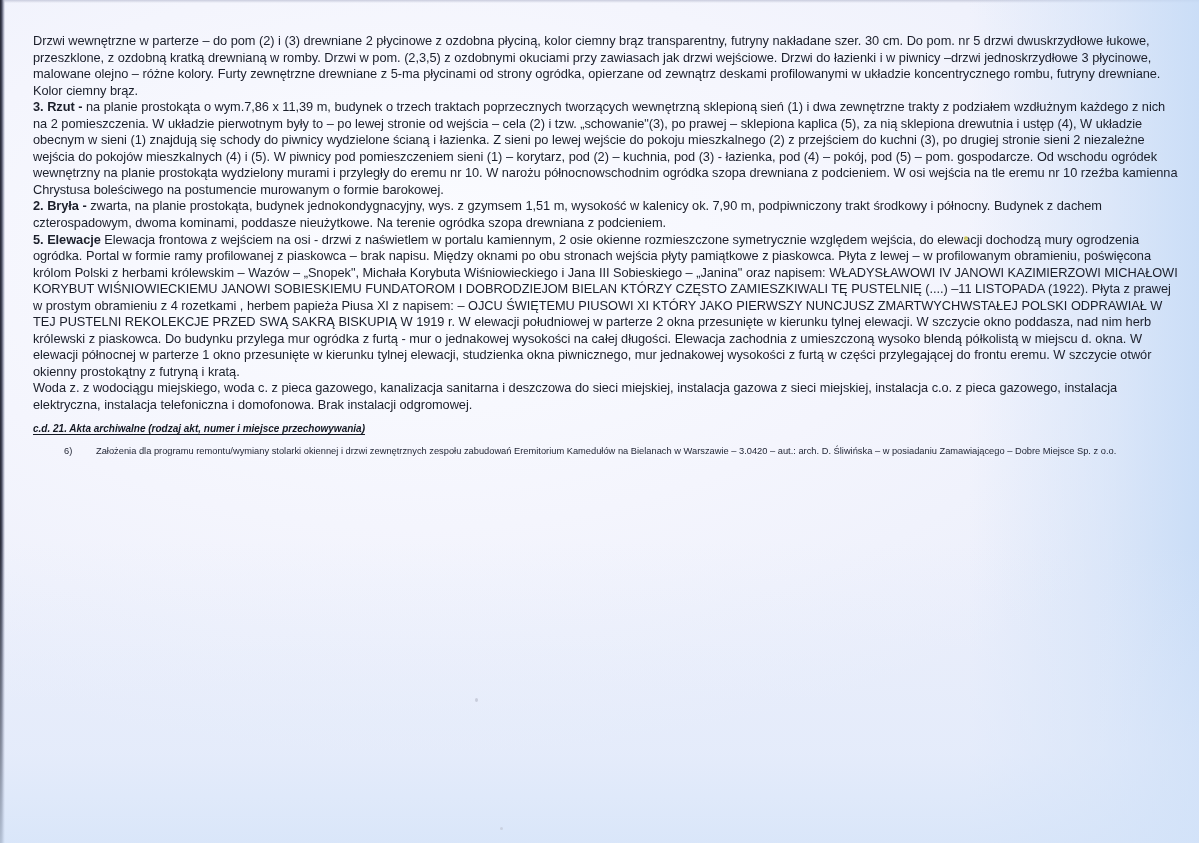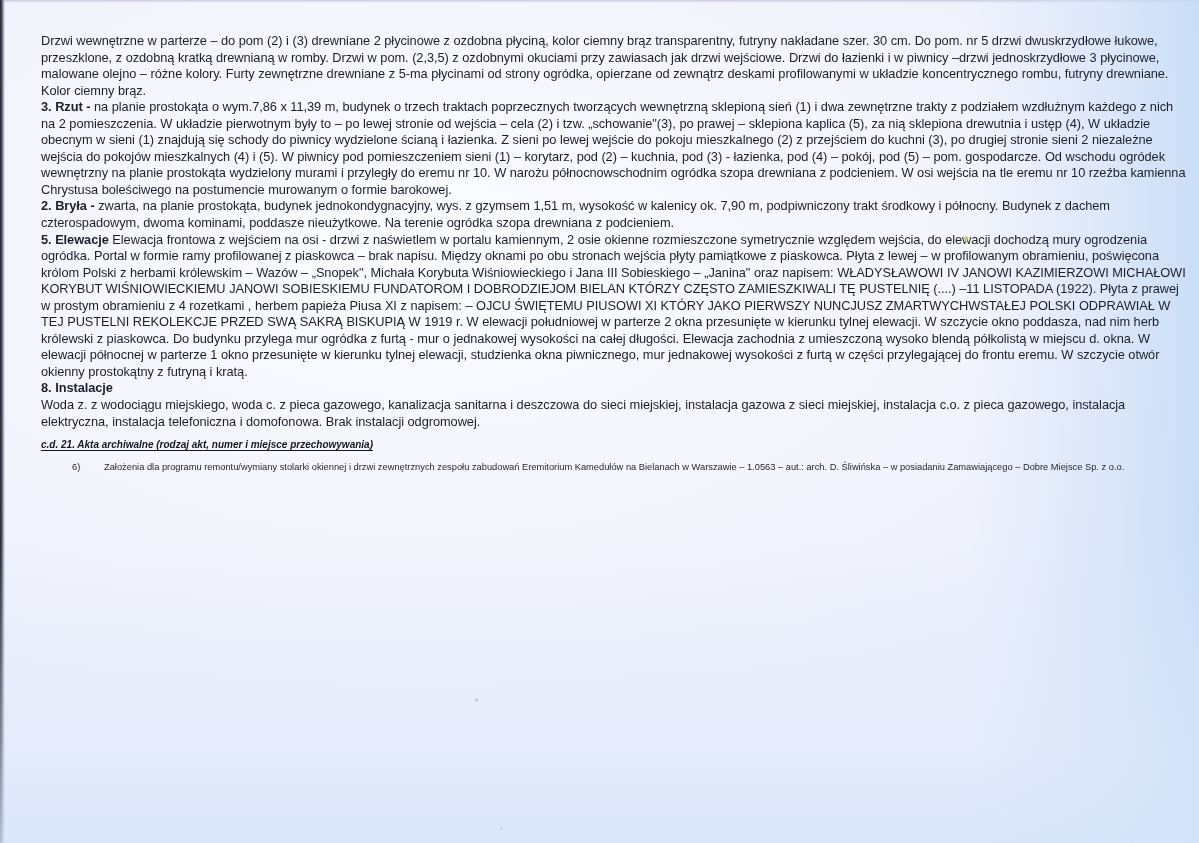--- a/index.html
+++ b/index.html
@@ -45,21 +45,21 @@
   #scan-bottom-tint {
     position: absolute;
     left: 0; bottom: 0;
     width: 1199px; height: 300px;
     background: linear-gradient(180deg, rgba(226,234,250,0) 0%, rgba(221,232,250,.5) 70%, rgba(213,228,249,.8) 100%);
     pointer-events: none;
   }
 
   #doc-body {
     position: absolute;
-    left: 41px;
+    left: 33px;
     top: 33px;
     width: 1148px;
   }
 
   p.para {
     margin: 0;
     font-size: 12.8px;
     line-height: 16.55px;
     color: #1b1f2b;
     text-align: left;
@@ -140,33 +140,32 @@
     <p class="para"><span>Drzwi wewnętrzne w parterze – do pom (2) i (3) drewniane 2 płycinowe z ozdobna płyciną, kolor ciemny brąz transparentny, futryny nakładane szer. 30 cm. Do pom. nr 5 drzwi dwuskrzydłowe łukowe, przeszklone, z ozdobną kratką drewnianą w romby. Drzwi w pom. (2,3,5) z ozdobnymi okuciami przy zawiasach jak drzwi wejściowe. Drzwi do łazienki i w piwnicy –drzwi jednoskrzydłowe  3 płycinowe, malowane olejno – różne kolory.  Furty zewnętrzne drewniane z 5-ma płycinami od strony ogródka, opierzane od zewnątrz deskami profilowanymi w układzie koncentrycznego rombu, futryny drewniane. Kolor ciemny brąz.</span></p>
 
     <p class="para"><span class="b">3. Rzut -</span><span> na planie prostokąta  o wym.7,86 x 11,39 m, budynek o trzech traktach poprzecznych tworzących wewnętrzną sklepioną sień (1) i dwa zewnętrzne trakty z podziałem wzdłużnym każdego z nich na 2 pomieszczenia.  W układzie pierwotnym były to – po lewej stronie od wejścia – cela (2) i tzw. „schowanie"(3), po prawej – sklepiona kaplica (5), za nią sklepiona drewutnia i ustęp (4), W układzie obecnym w sieni (1) znajdują się schody do piwnicy wydzielone ścianą i łazienka. Z sieni po lewej wejście do pokoju mieszkalnego  (2) z przejściem do kuchni (3), po drugiej stronie sieni 2 niezależne wejścia do pokojów mieszkalnych (4) i (5). W piwnicy pod pomieszczeniem sieni (1) – korytarz, pod (2) – kuchnia, pod (3) - łazienka, pod (4) – pokój, pod (5) – pom. gospodarcze. Od wschodu ogródek wewnętrzny na planie prostokąta wydzielony murami i przyległy do eremu nr 10. W narożu północnowschodnim ogródka szopa drewniana z podcieniem. W osi wejścia na tle eremu nr 10 rzeźba kamienna Chrystusa boleściwego na postumencie murowanym o formie barokowej.</span></p>
 
     <p class="para"><span class="b">2. Bryła -</span><span> zwarta, na planie prostokąta, budynek jednokondygnacyjny, wys.  z gzymsem 1,51 m, wysokość w kalenicy ok. 7,90 m,  podpiwniczony trakt środkowy i północny. Budynek  z dachem czterospadowym, dwoma kominami, poddasze nieużytkowe. Na terenie ogródka szopa drewniana z podcieniem.</span></p>
 
     <p class="para"><span class="b">5. Elewacje</span><span> Elewacja frontowa z wejściem na osi - drzwi z naświetlem w portalu kamiennym, 2 osie okienne  rozmieszczone symetrycznie względem wejścia, do elewacji dochodzą mury ogrodzenia ogródka. Portal  w formie ramy profilowanej z piaskowca – brak napisu. Między oknami po obu stronach wejścia płyty pamiątkowe z piaskowca. Płyta  z lewej – w profilowanym obramieniu, poświęcona królom Polski z herbami królewskim – Wazów – „Snopek", Michała Korybuta Wiśniowieckiego i Jana III Sobieskiego – „Janina" oraz napisem:  WŁADYSŁAWOWI IV JANOWI KAZIMIERZOWI MICHAŁOWI KORYBUT WIŚNIOWIECKIEMU JANOWI SOBIESKIEMU FUNDATOROM I DOBRODZIEJOM BIELAN KTÓRZY CZĘSTO ZAMIESZKIWALI TĘ PUSTELNIĘ (....) –11 LISTOPADA (1922). Płyta  z prawej w prostym obramieniu z 4 rozetkami , herbem papieża Piusa XI z napisem:  – OJCU  ŚWIĘTEMU PIUSOWI XI  KTÓRY  JAKO  PIERWSZY  NUNCJUSZ ZMARTWYCHWSTAŁEJ POLSKI ODPRAWIAŁ W TEJ PUSTELNI REKOLEKCJE PRZED SWĄ SAKRĄ BISKUPIĄ W 1919 r.  W elewacji południowej w parterze 2 okna przesunięte w kierunku tylnej elewacji. W szczycie okno poddasza, nad nim herb królewski z piaskowca. Do budynku przylega mur ogródka z furtą - mur o jednakowej wysokości na całej długości.  Elewacja zachodnia z umieszczoną wysoko blendą półkolistą w miejscu d. okna.  W elewacji północnej w parterze 1 okno przesunięte w kierunku tylnej elewacji, studzienka okna piwnicznego, mur jednakowej wysokości z furtą w części przylegającej do frontu eremu. W szczycie otwór okienny prostokątny z futryną i kratą.</span></p>
 
 
 
-    <p class="para"><span class="b">8. Instalacje</span><span></span></p>
 
     <p class="para"><span>Woda z. z wodociągu miejskiego, woda c. z pieca gazowego, kanalizacja sanitarna i deszczowa do sieci miejskiej, instalacja gazowa z sieci miejskiej, instalacja c.o. z pieca gazowego, instalacja elektryczna, instalacja telefoniczna i domofonowa. Brak instalacji odgromowej.</span></p>
 
     <div id="blank-gap-1"></div>
 
     <p id="archival-heading">c.d. 21. Akta archiwalne (rodzaj akt, numer i miejsce przechowywania)</p>
 
     <div id="blank-gap-2"></div>
 
     <div id="footnote-block">
       <span id="footnote-marker">6)</span>
-      <span id="footnote-text">Założenia dla programu remontu/wymiany stolarki okiennej i drzwi zewnętrznych zespołu zabudowań Eremitorium Kamedułów na Bielanach w Warszawie – 1.0563 – aut.: arch. D. Śliwińska – w posiadaniu Zamawiającego – Dobre  Miejsce Sp. z o.o.</span>
+      <span id="footnote-text">Założenia dla programu remontu/wymiany stolarki okiennej i drzwi zewnętrznych zespołu zabudowań Eremitorium Kamedułów na Bielanach w Warszawie – 3.0420 – aut.: arch. D. Śliwińska – w posiadaniu Zamawiającego – Dobre  Miejsce Sp. z o.o.</span>
     </div>
 
   </div>
 
   <div class="speck" id="speck-yellow"></div>
   <div class="speck" id="speck-gray-1"></div>
   <div class="speck" id="speck-gray-2"></div>
 
 </div>
 

